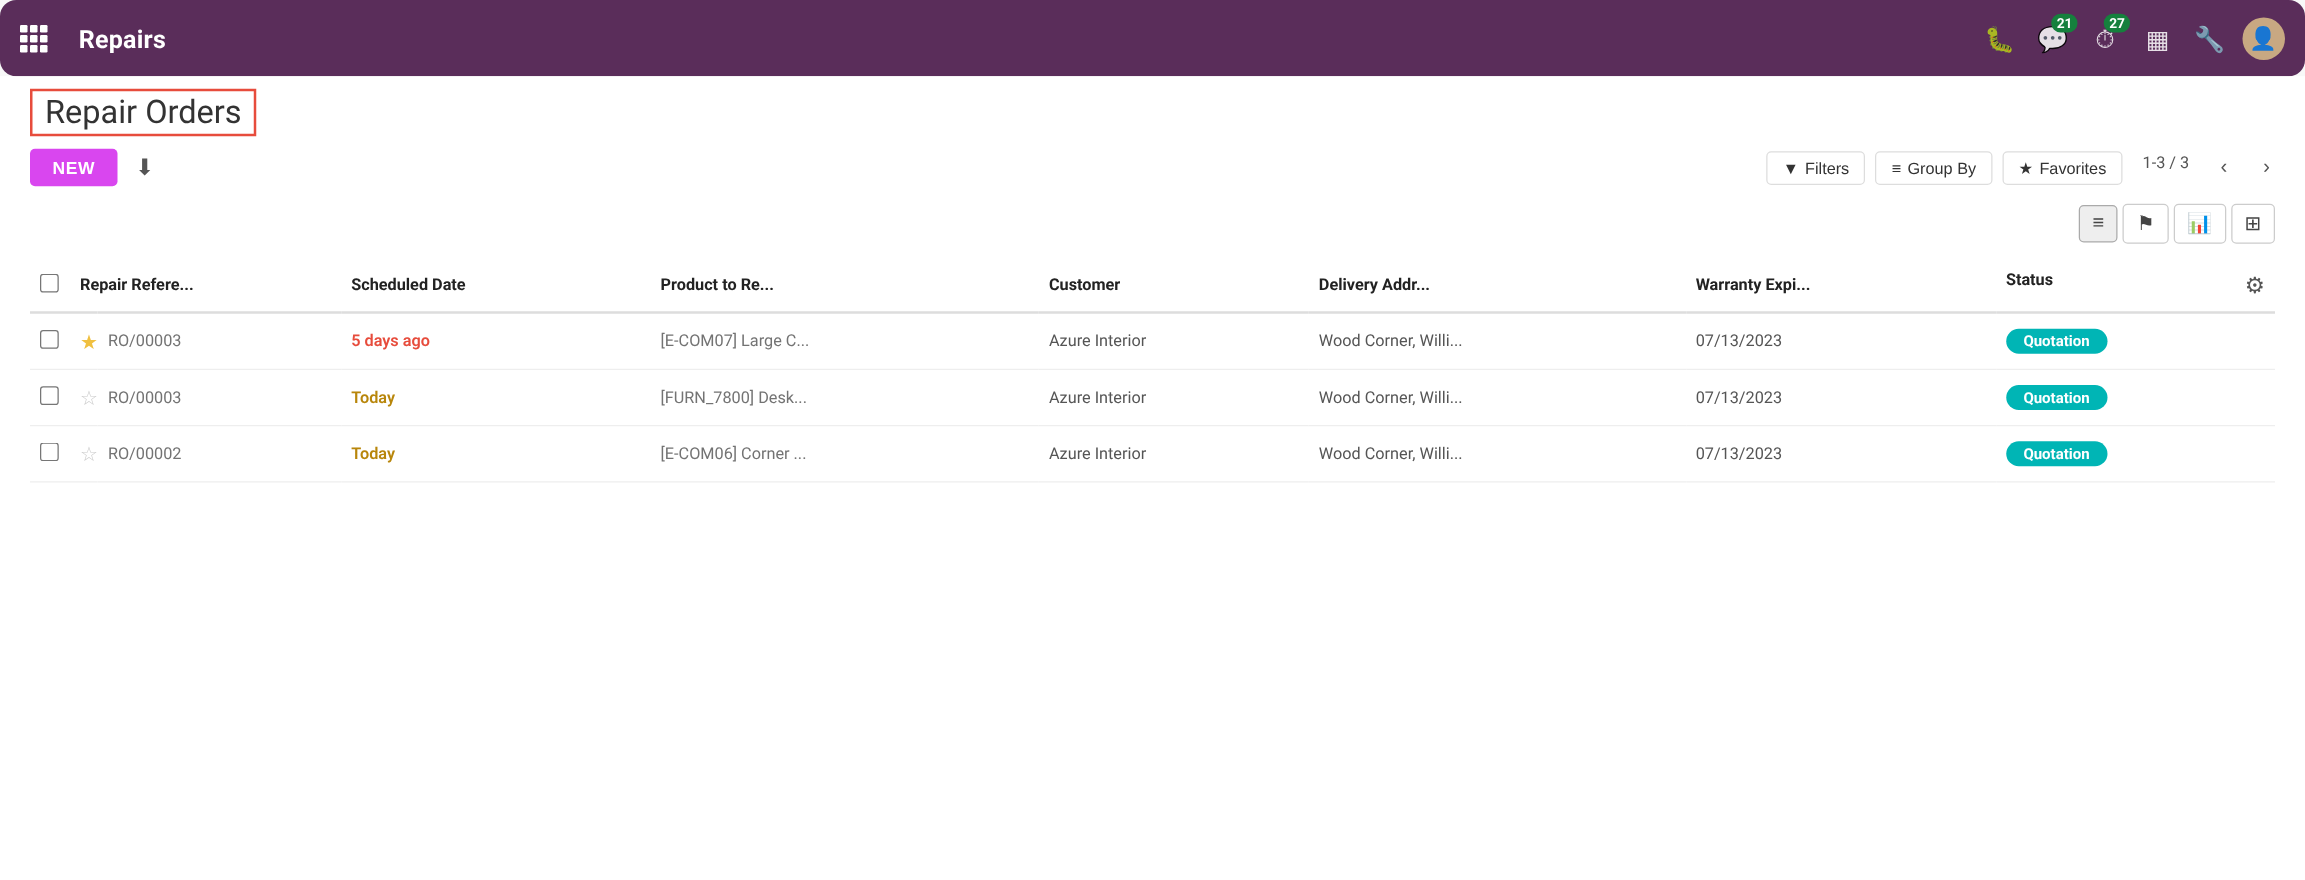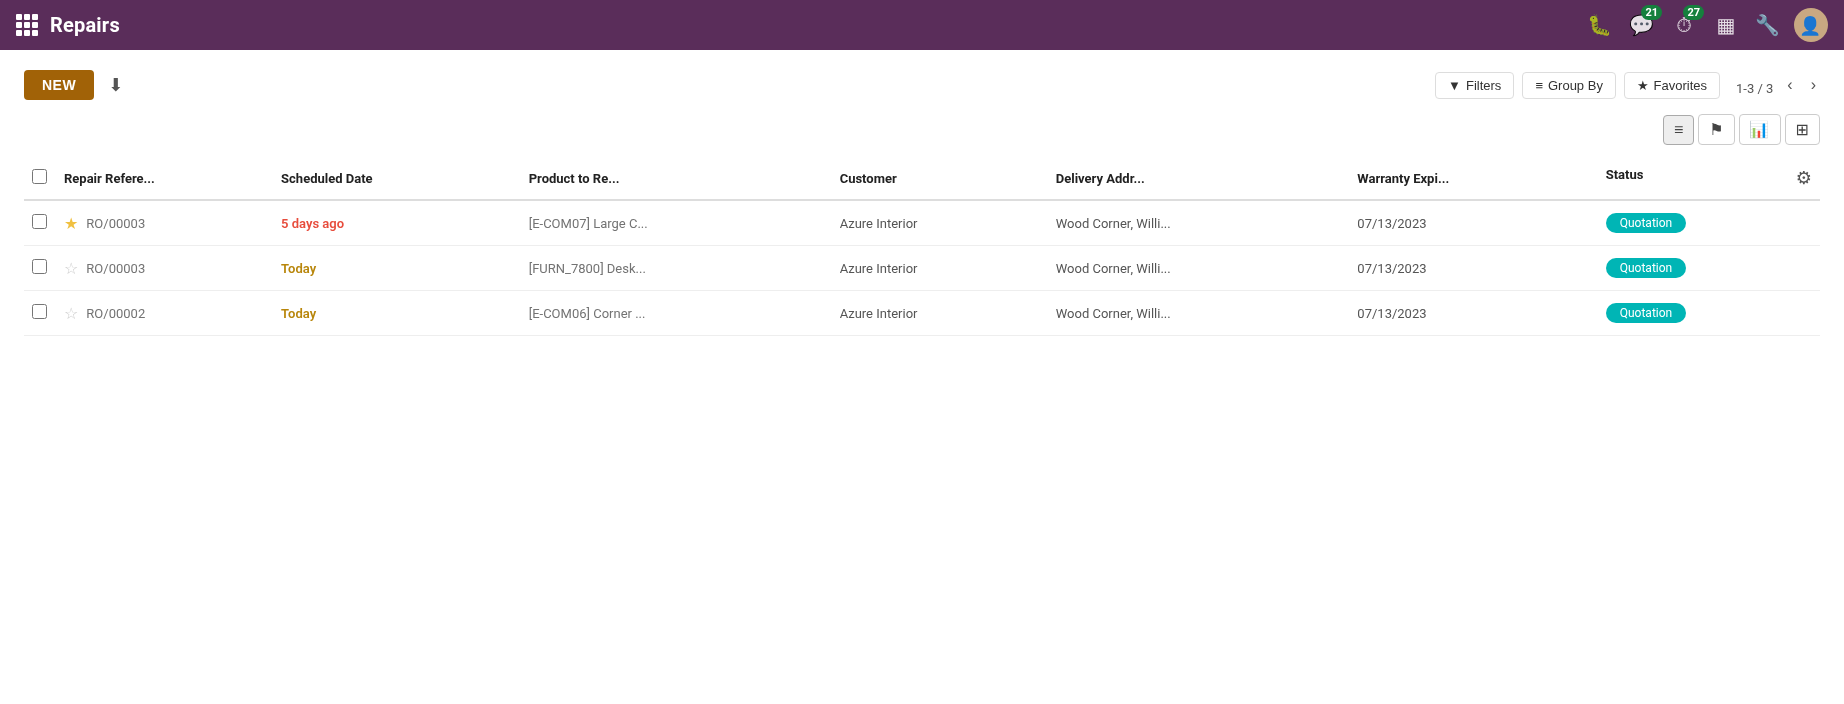--- a/index.html
+++ b/index.html
@@ -4,23 +4,24 @@
   <style>
     * { box-sizing: border-box; margin: 0; padding: 0; }
     body { font-family: -apple-system, BlinkMacSystemFont, 'Segoe UI', Roboto, sans-serif; font-size: 14px; background: #f8f8f8; }
 
     
     .topnav {
       background: #5a2d5a;
       display: flex;
       align-items: center;
       padding: 0 16px;
-      height: 50px;
+      height: 61px;
       color: white;
-      gap: 4px;
+      gap: 17px;
+      border-radius: 13px;
     }
     .topnav-apps-icon {
       display: grid;
       grid-template-columns: repeat(3,6px);
       grid-template-rows: repeat(3,6px);
       gap: 2px;
       margin-right: 8px;
       cursor: pointer;
     }
     .topnav-apps-icon span {
@@ -106,21 +107,21 @@
     }
 
     
     .toolbar {
       display: flex;
       align-items: center;
       padding: 6px 24px 10px 24px;
       gap: 8px;
     }
     .btn-new {
-      background: #a16207;
+      background: #d946ef;
       color: white;
       border: none;
       padding: 7px 18px;
       border-radius: 4px;
       font-size: 14px;
       font-weight: 700;
       cursor: pointer;
       letter-spacing: 0.5px;
     }
     .btn-download {
@@ -172,22 +173,22 @@
       padding: 5px 12px;
       background: white;
       border: 1px solid #ddd;
       border-radius: 4px;
       cursor: pointer;
       font-size: 13px;
       color: #333;
     }
     .pagination {
       display: flex;
-      align-items: flex-end;
-      gap: 10px;
+      align-items: flex-start;
+      gap: 21px;
       font-size: 13px;
       color: #555;
       margin-left: 8px;
     }
     .pag-arrow {
       background: none;
       border: none;
       cursor: pointer;
       color: #555;
       font-size: 16px;
@@ -250,21 +251,21 @@
     .link-text { color: #737373; cursor: pointer; }
     .overdue { color: #e74c3c; font-weight: 600; }
     .today-text { color: #b8860b; font-weight: 600; }
     .status-badge {
       display: inline-block;
       background: #00b5b5;
       color: white;
       border-radius: 20px;
       padding: 3px 14px;
       font-size: 12px;
-      font-weight: 400;
+      font-weight: 700;
     }
     input[type="checkbox"] { cursor: pointer; width: 15px; height: 15px; }
     .star-filled { color: #f0c040; font-size: 16px; cursor: pointer; }
     .star-empty { color: #ccc; font-size: 16px; cursor: pointer; }
     .settings-icon-btn {
       background: none;
       border: none;
       cursor: pointer;
       color: #555;
       font-size: 18px;
@@ -307,20 +308,23 @@
     </div>
     <div class="avatar">
       <span>👤</span>
     </div>
   </div>
 </nav>
 
 <div class="main">
 
   <div class="top-row">
+    <div class="page-title-section">
+      <h1 class="page-title">Repair Orders</h1>
+    </div>
     <div class="spacer"></div>
   </div>
 
   <div class="toolbar">
     <button class="btn-new">NEW</button>
     <button class="btn-download" title="Download">⬇</button>
     <div class="spacer"></div>
 
     <button class="filter-btn">
       <span>▼</span>

